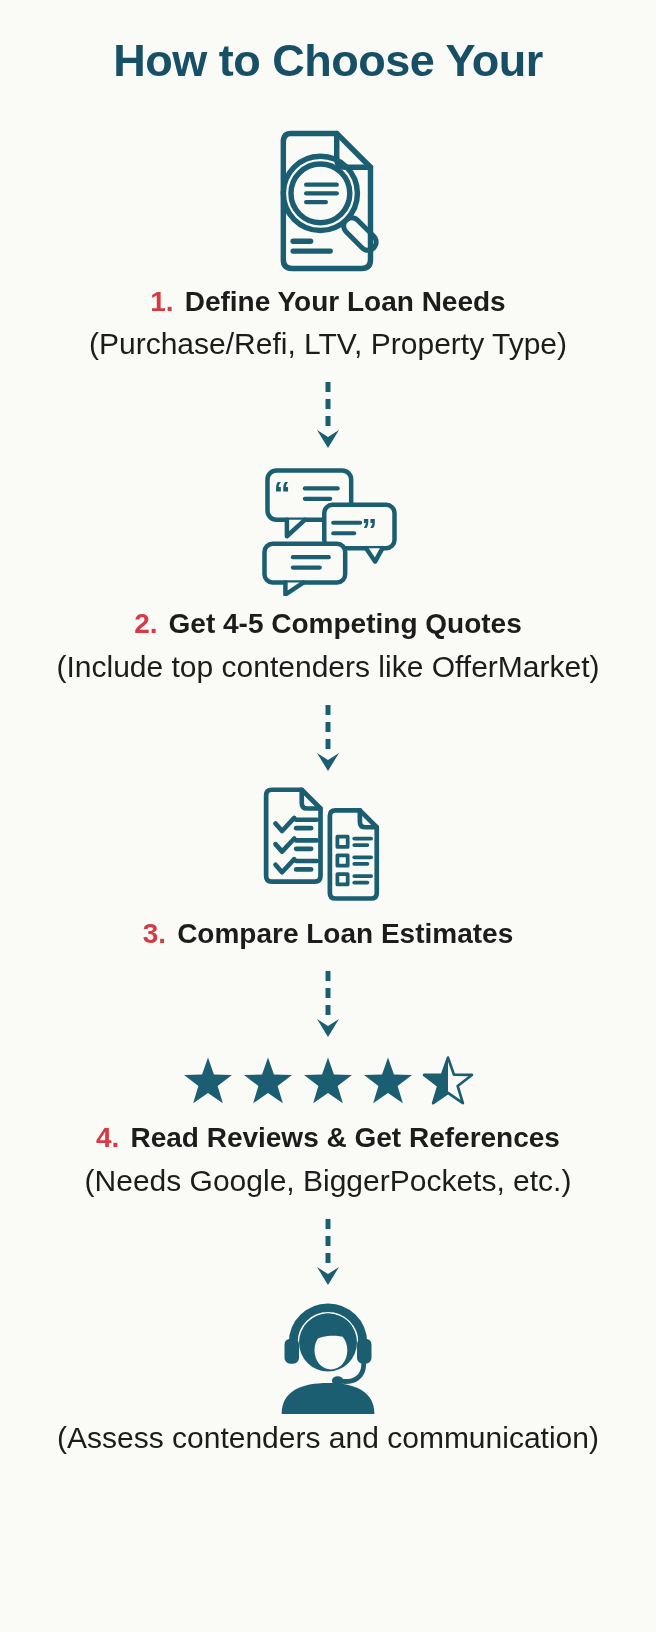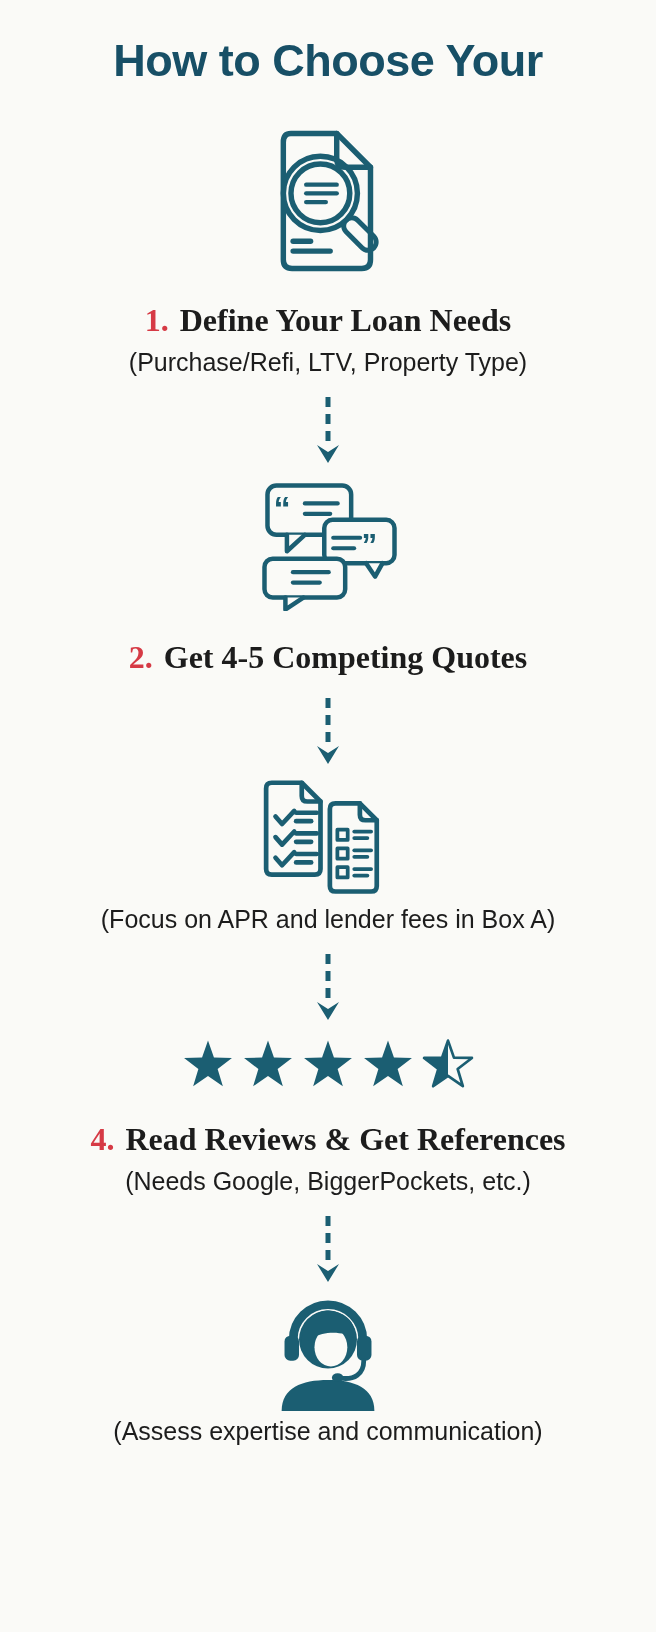--- a/index.html
+++ b/index.html
@@ -21,26 +21,25 @@
     display:flex;flex-direction:column;align-items:center;
     padding-top:30px;text-align:center;
   }
   .title{
     font-size:45px;font-weight:bold;line-height:1.38;
     color:var(--teal-dark);letter-spacing:-0.5px;
   }
   .icon-wrap{margin-top:4px;color:var(--teal);display:flex;justify-content:center;}
   .icon-wrap.first{margin-top:36px;}
   .step-heading{
-    margin-top:26px;font-size:32px;font-weight:bold;color:var(--ink);
+    margin-top:10px;font-size:28px;font-weight:bold;color:var(--ink);
     line-height:1.3;
-    font-family:Liberation Serif, serif;
   }
   .step-heading .num{color:var(--red);margin-right:11px;}
-  .step-sub{margin-top:4px;font-size:25px;line-height:1.3;color:var(--ink);}
+  .step-sub{margin-top:4px;font-size:30px;line-height:1.3;color:var(--ink);}
   .arrow-wrap{margin:16px 0 10px;color:var(--teal);}
   .stars{display:flex;gap:6px;align-items:center;justify-content:center;color:var(--teal);}
   svg{display:block;}
 </style>
 </head>
 <body>
 
 <div class="infographic">
 
   <div class="title">
@@ -91,20 +90,21 @@
       <text x="140" y="104" font-size="42" font-weight="bold" fill="currentColor" stroke="none" font-family="Liberation Sans, sans-serif">”</text>
       <rect x="10" y="108" width="108" height="52" rx="11" fill="var(--bg)"></rect>
       <path d="M38 160 L38 176 L62 160" fill="var(--bg)"></path>
       <path d="M48 126 H96" stroke-width="5.5"></path>
       <path d="M48 140 H84" stroke-width="5.5"></path>
     </svg>
   </div>
   <div class="step-heading">
     <span class="num">2.</span><span>Get 4-5 Competing Quotes</span>
   </div>
+  <div class="step-sub">(Include top contenders like OfferMarket)</div>
 
   <div class="arrow-wrap">
     <svg width="24" height="70" viewBox="0 0 24 70">
       <line x1="12" y1="3" x2="12" y2="52" stroke="currentColor" stroke-width="5" stroke-dasharray="10 7"></line>
       <path d="M12 69 L1 51 L12 58 L23 51 Z" fill="currentColor"></path>
     </svg>
   </div>
 
   <div class="icon-wrap">
     <svg width="150" height="120" viewBox="0 0 160 128" fill="none" stroke="currentColor" stroke-width="5" stroke-linecap="round" stroke-linejoin="round">
@@ -129,21 +129,23 @@
           <path d="M108 63 H122"></path>
         <rect x="90" y="74" width="11" height="11"></rect>
         <path d="M108 76 H126"></path>
           <path d="M108 83 H122"></path>
         <rect x="90" y="94" width="11" height="11"></rect>
         <path d="M108 96 H126"></path>
           <path d="M108 103 H122"></path>
       </g>
     </svg>
   </div>
-  <div class="step-sub">(Focus on APR and lender fees in Box A)</div>
+  <div class="step-heading">
+    <span class="num">3.</span><span>Compare Loan Estimates</span>
+  </div>
 
   <div class="arrow-wrap">
     <svg width="24" height="70" viewBox="0 0 24 70">
       <line x1="12" y1="3" x2="12" y2="52" stroke="currentColor" stroke-width="5" stroke-dasharray="10 7"></line>
       <path d="M12 69 L1 51 L12 58 L23 51 Z" fill="currentColor"></path>
     </svg>
   </div>
 
   <div class="icon-wrap stars">
     <svg width="54" height="58" viewBox="0 0 60 56">
@@ -186,15 +188,15 @@
       <circle cx="65" cy="44" r="30" fill="currentColor"></circle>
       <ellipse cx="68" cy="52" rx="17" ry="20" fill="var(--bg)"></ellipse>
       <path d="M38 52 C36 24 52 14 66 14 C84 16 94 26 94 44 C80 34 60 36 50 42 C44 46 40 49 38 52 Z" fill="currentColor"></path>
       <path d="M29 44 A36 36 0 0 1 101 44" fill="none" stroke="currentColor" stroke-width="9" stroke-linecap="round"></path>
       <rect x="20" y="40" width="15" height="26" rx="6" fill="currentColor"></rect>
       <rect x="95" y="40" width="15" height="26" rx="6" fill="currentColor"></rect>
       <path d="M102 66 C102 80 92 86 78 84" fill="none" stroke="currentColor" stroke-width="5" stroke-linecap="round"></path>
       <ellipse cx="75" cy="83.5" rx="6" ry="4.5" fill="currentColor"></ellipse>
     </svg>
   </div>
-  <div class="step-sub">(Assess expertise and communication)</div>
+  <div class="step-sub">(Assess contenders and communication)</div>
 
 </div>
 
 </body></html>

